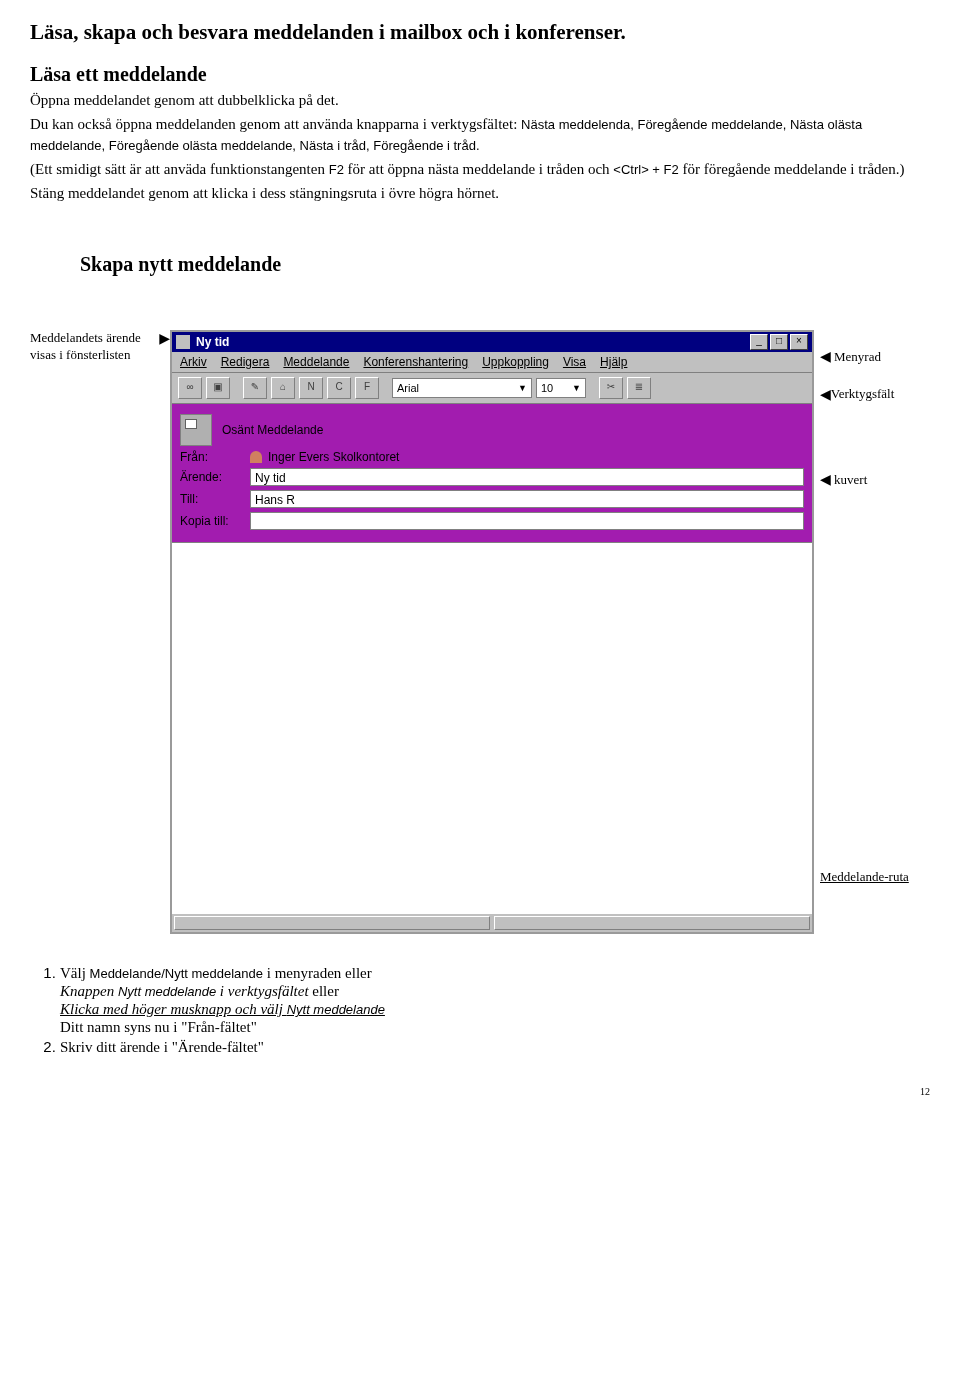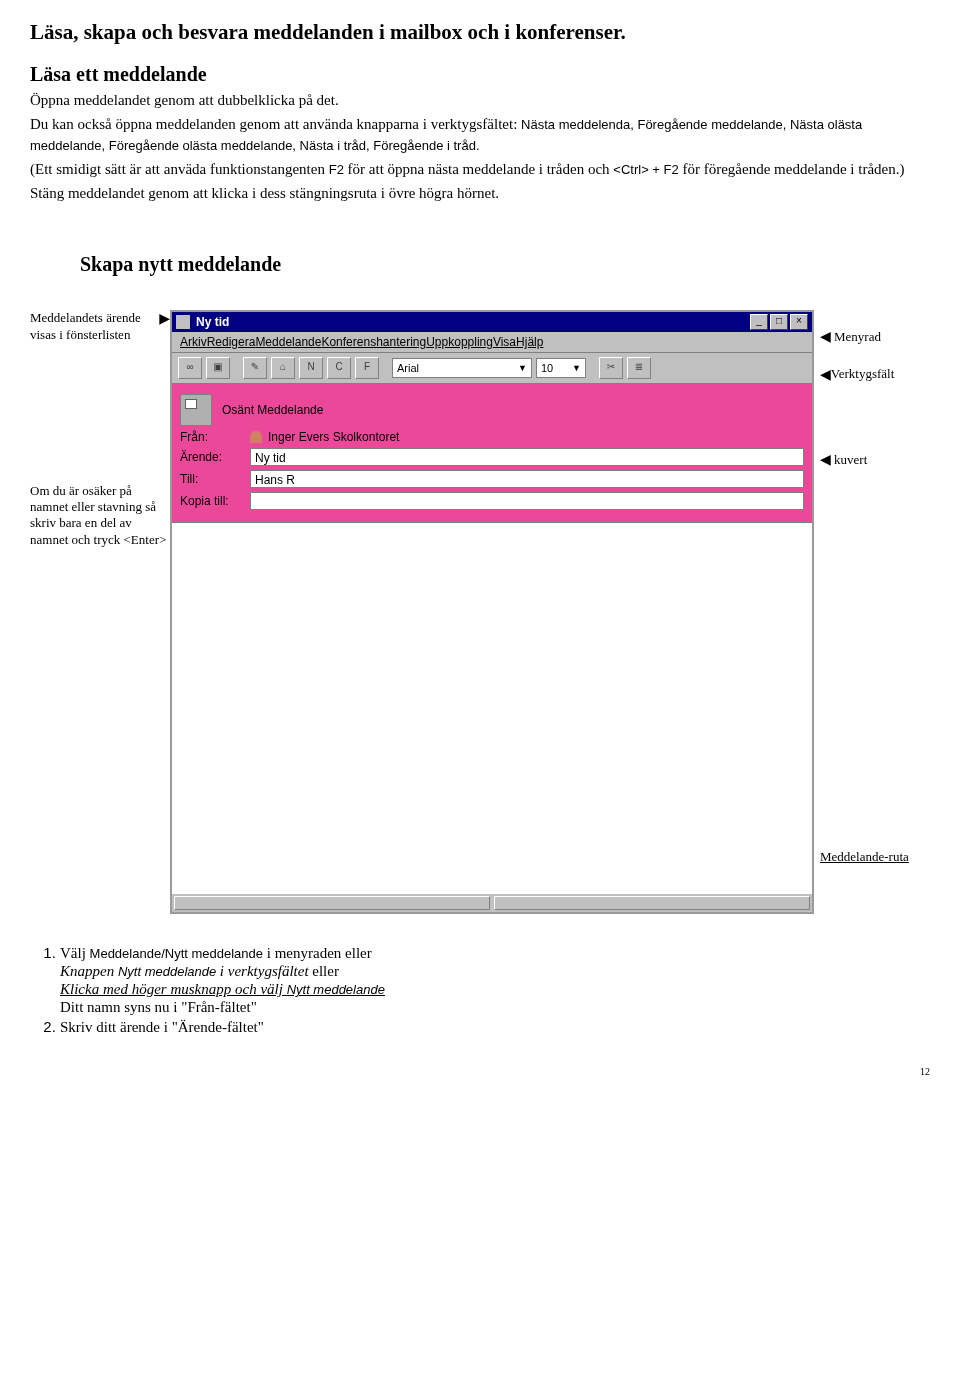--- a/index.html
+++ b/index.html
@@ -14,20 +14,21 @@
   }
   h1 { font-size: 21px; font-weight: bold; margin: 0 0 18px 0; }
   h2 { font-size: 20px; font-weight: bold; margin: 6px 0 4px 0; }
   p  { margin: 0 0 4px 0; line-height: 1.35; }
   .smallcaps { font-family: Arial, sans-serif; font-size: 13px; }
   .italic { font-style: italic; }
   .underline { text-decoration: underline; font-style: italic; }
 
   
   .shot-wrap {
+    margin-top: 20px;
     display: flex;
     align-items: flex-start;
   }
   .shot-left {
     width: 140px;
     font-family: "Times New Roman", serif;
     font-size: 13px;
     line-height: 1.25;
   }
   .shot-right {
@@ -78,20 +79,21 @@
     line-height: 12px;
     text-align: center;
     color:#000;
   }
 
   .menubar {
     background: #c0c0c0;
     padding: 3px 8px;
     display: flex;
     flex-wrap: wrap;
+    gap: 14px;
     font-size: 12px;
     border-bottom: 1px solid #808080;
   }
   .menubar span { cursor: default; }
   .menubar .ul { text-decoration: underline; }
 
   .toolbar {
     background: #c0c0c0;
     padding: 4px 6px;
     display: flex;
@@ -119,21 +121,21 @@
     font-size: 11px;
     line-height: 18px;
     display: flex;
     justify-content: space-between;
   }
   .tb-font { width: 130px; }
   .tb-size { width: 40px; }
   .tb-drop { font-size: 9px; color:#000; }
 
   .headerarea {
-    background: #ec4899;
+    background: #a21caf;
     padding: 6px 8px 8px 8px;
     border-bottom: 1px solid #808080;
   }
   .hdr-row {
     display: flex;
     align-items: center;
     margin: 4px 0;
     font-size: 12px;
   }
   .hdr-label { width: 70px; }
@@ -213,23 +215,20 @@
 <h2 style="margin-left:50px;">Skapa nytt meddelande</h2>
 
 <div style="height:30px;"></div>
 
 <div class="shot-wrap">
 
   <div class="shot-left">
     <div class="leftnote1">
       <span>Meddelandets ärende visas i fönsterlisten</span>
       <span class="arrow">▶</span>
-    </div>
-    <div class="leftnote2">
-      <span>Om du är osäker på namnet eller stavning så skriv bara en del av namnet och tryck &lt;Enter&gt;</span>
     </div>
   </div>
 
   <div class="window">
     <div class="titlebar">
       <div class="ticon"></div>
       <div class="ttext">Ny tid</div>
       <div class="tbtns">
         <div class="tbtn">_</div>
         <div class="tbtn">□</div>

